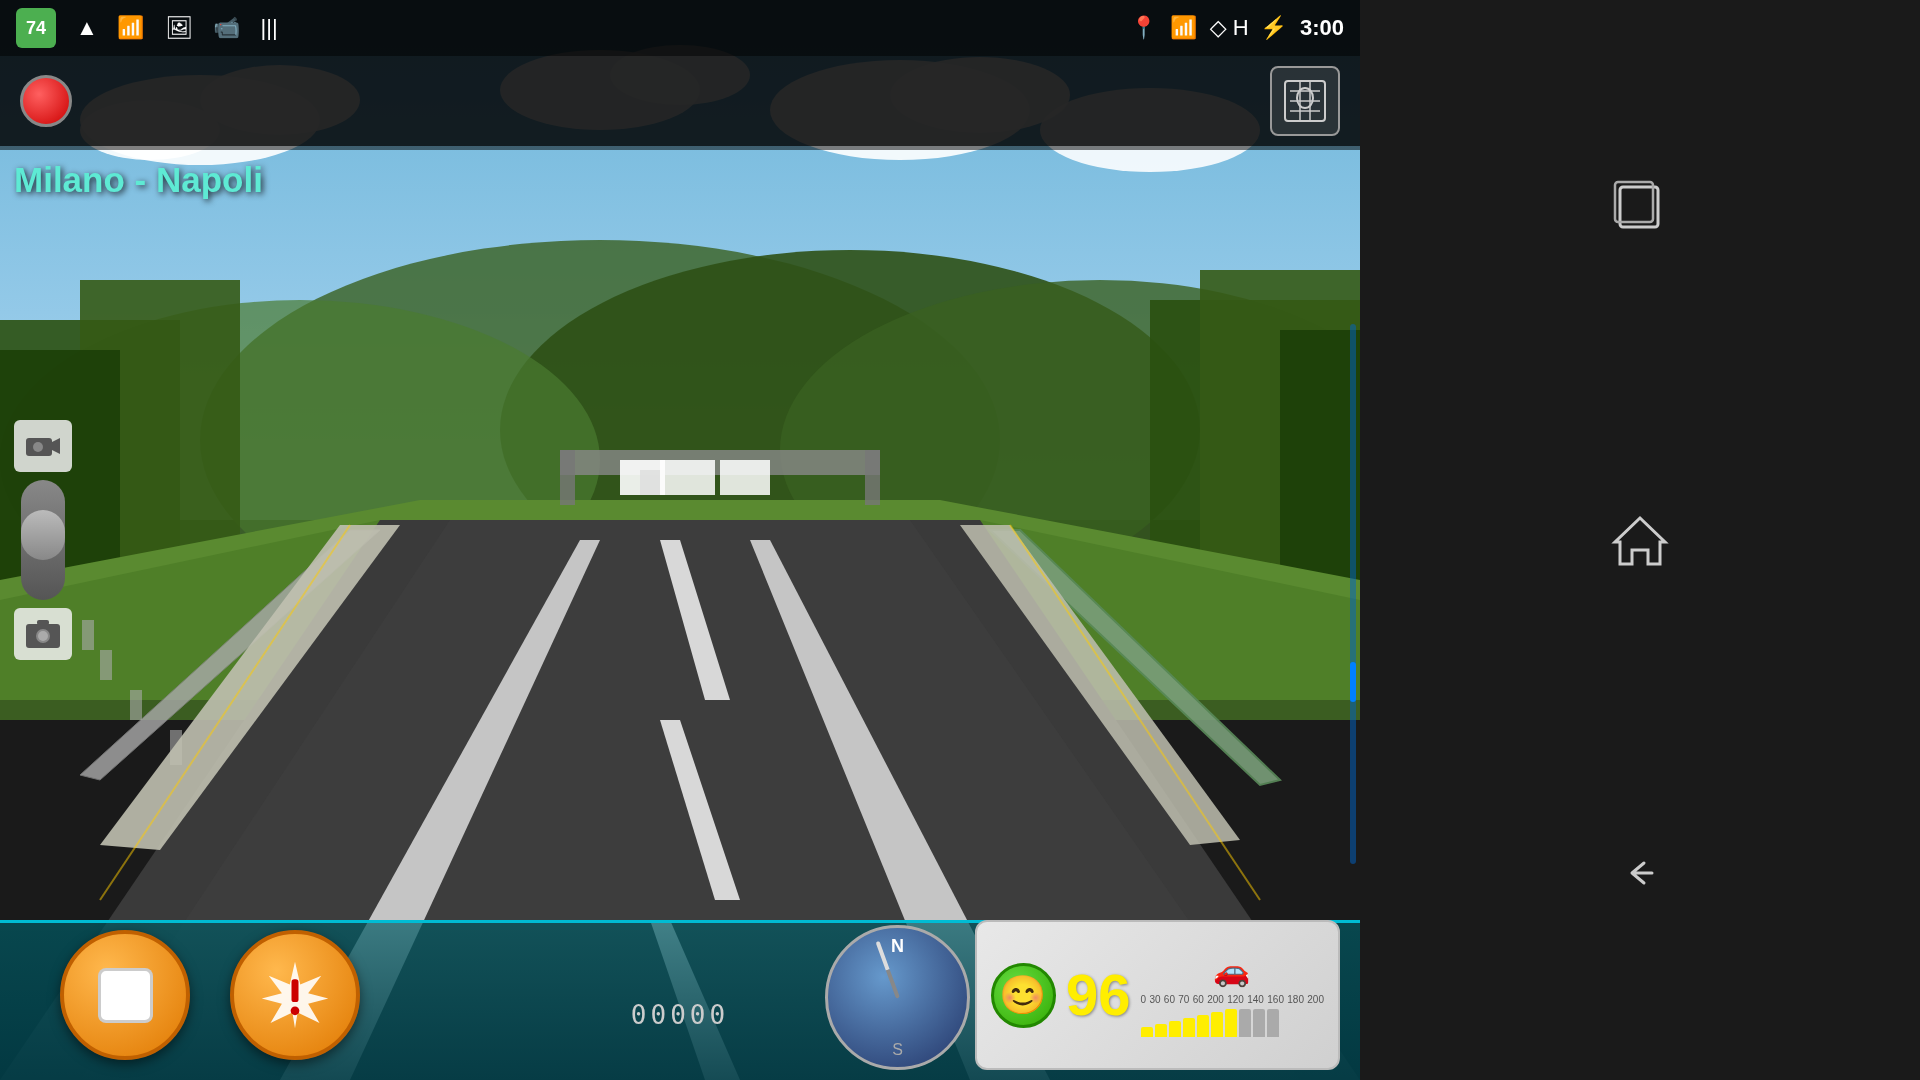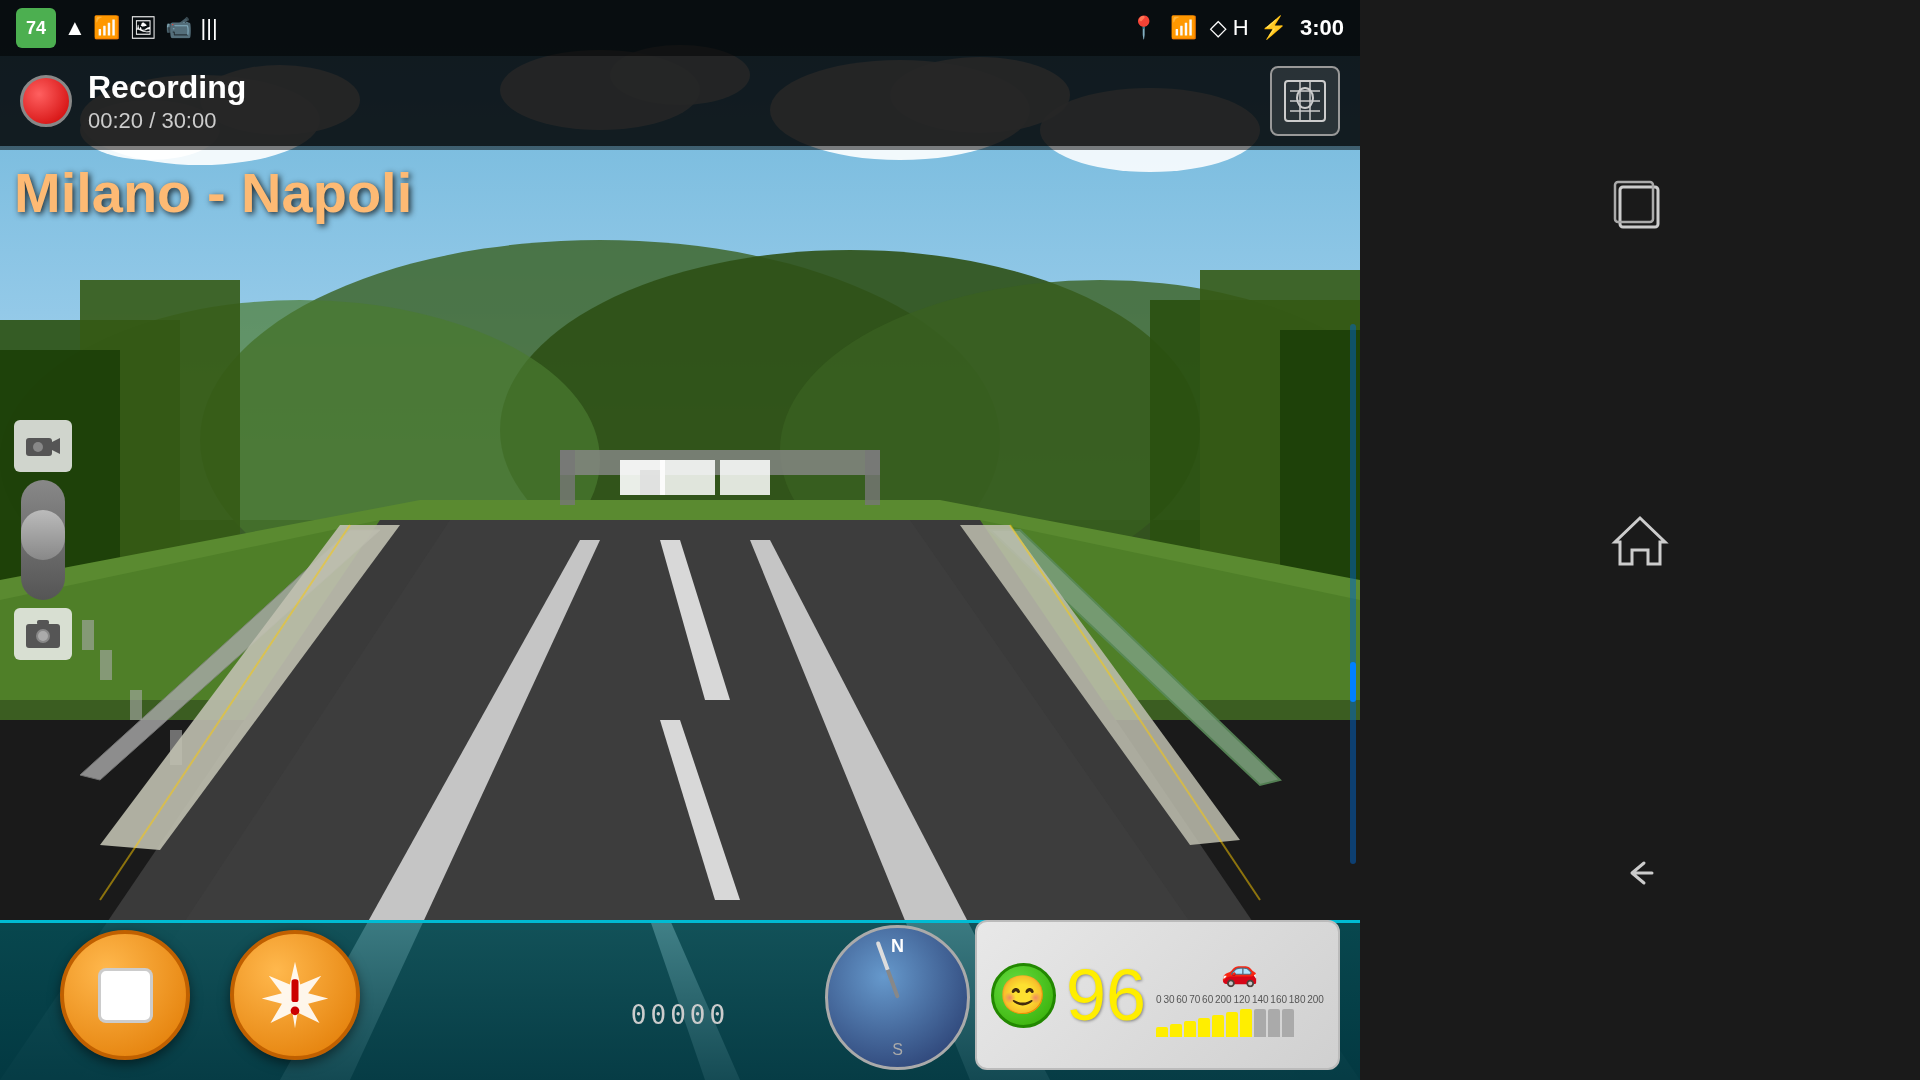--- a/index.html
+++ b/index.html
@@ -44,21 +44,21 @@
       display: flex;
       align-items: center;
       padding: 0 16px;
       z-index: 10;
       justify-content: space-between;
     }
 
     #status-bar-left {
       display: flex;
       align-items: center;
-      gap: 8px;
+      gap: 20px;
     }
 
     .status-badge {
       background: #4caf50;
       color: #fff;
       font-size: 18px;
       font-weight: bold;
       width: 40px;
       height: 40px;
       border-radius: 6px;
@@ -150,22 +150,22 @@
       bottom: 0;
       z-index: 0;
       overflow: hidden;
     }
 
     
     #route-label {
       position: absolute;
       top: 160px;
       left: 14px;
-      color: #fdba74;
-      font-size: 56px;
+      color: #5eead4;
+      font-size: 35px;
       font-weight: bold;
       text-shadow: 2px 2px 6px rgba(0,0,0,0.8);
       z-index: 5;
     }
 
     
     #left-controls {
       position: absolute;
       left: 14px;
       top: 50%;
@@ -386,22 +386,22 @@
       border-radius: 50%;
       border: 3px solid #228800;
       display: flex;
       align-items: center;
       justify-content: center;
       font-size: 38px;
       flex-shrink: 0;
     }
 
     .speed-number {
-      font-size: 72px;
-      font-weight: normal;
+      font-size: 58px;
+      font-weight: bold;
       color: #ffee00;
       text-shadow: 1px 1px 3px rgba(0,0,0,0.4);
       line-height: 1;
       flex-shrink: 0;
     }
 
     .speed-right {
       display: flex;
       flex-direction: column;
       align-items: center;
@@ -591,24 +591,20 @@
       <span class="status-icon">📶</span>
       <span class="status-icon">◇ H</span>
       <span class="status-icon">⚡</span>
       <span class="time-display">3:00</span>
     </div>
   </div>
 
   <div id="recording-header">
     <div id="recording-left">
       <div class="rec-dot"></div>
-      <div class="rec-text">
-        <div class="rec-title">Recording</div>
-        <div class="rec-time">00:20 / 30:00</div>
-      </div>
     </div>
     <div class="map-button">
       <svg width="50" height="50" viewBox="0 0 50 50">
         <rect x="5" y="5" width="40" height="40" rx="3" fill="none" stroke="#ccc" stroke-width="2"></rect>
         <ellipse cx="25" cy="22" rx="8" ry="10" fill="none" stroke="#ccc" stroke-width="2"></ellipse>
         <line x1="10" y1="15" x2="40" y2="15" stroke="#ccc" stroke-width="1.5"></line>
         <line x1="10" y1="25" x2="40" y2="25" stroke="#ccc" stroke-width="1.5"></line>
         <line x1="10" y1="35" x2="40" y2="35" stroke="#ccc" stroke-width="1.5"></line>
         <line x1="20" y1="5" x2="20" y2="45" stroke="#ccc" stroke-width="1.5"></line>
         <line x1="30" y1="5" x2="30" y2="45" stroke="#ccc" stroke-width="1.5"></line>

